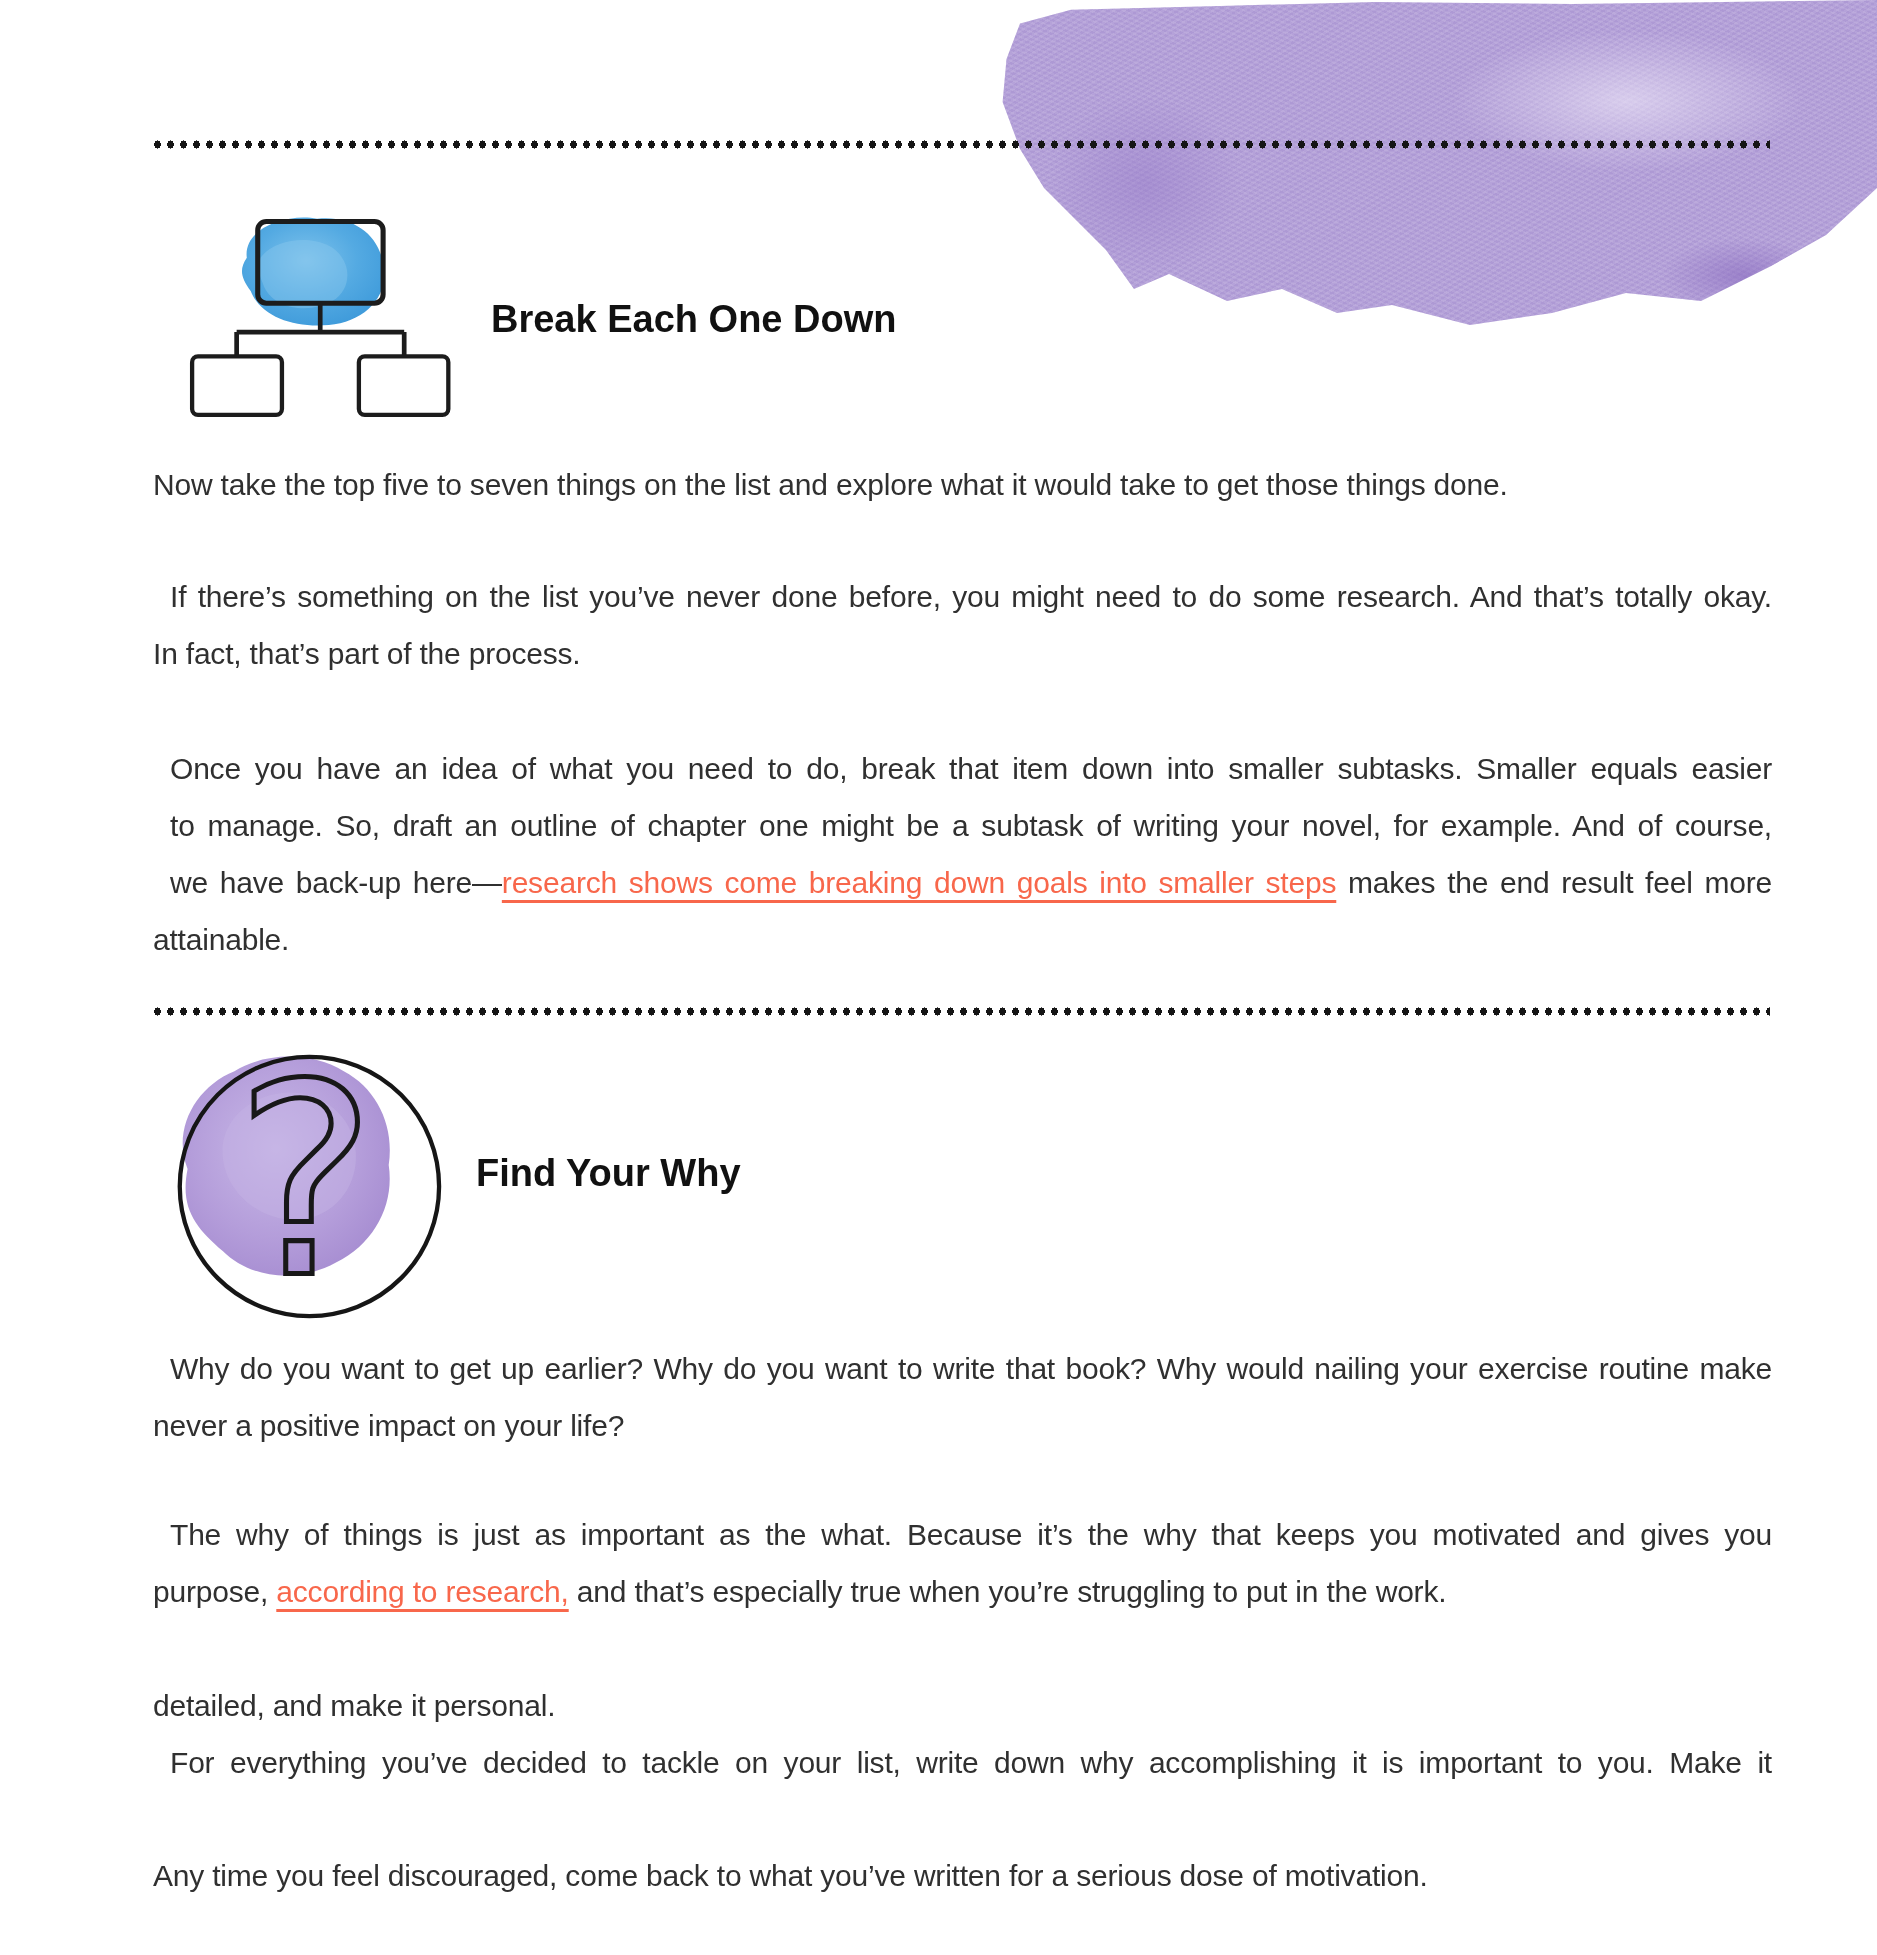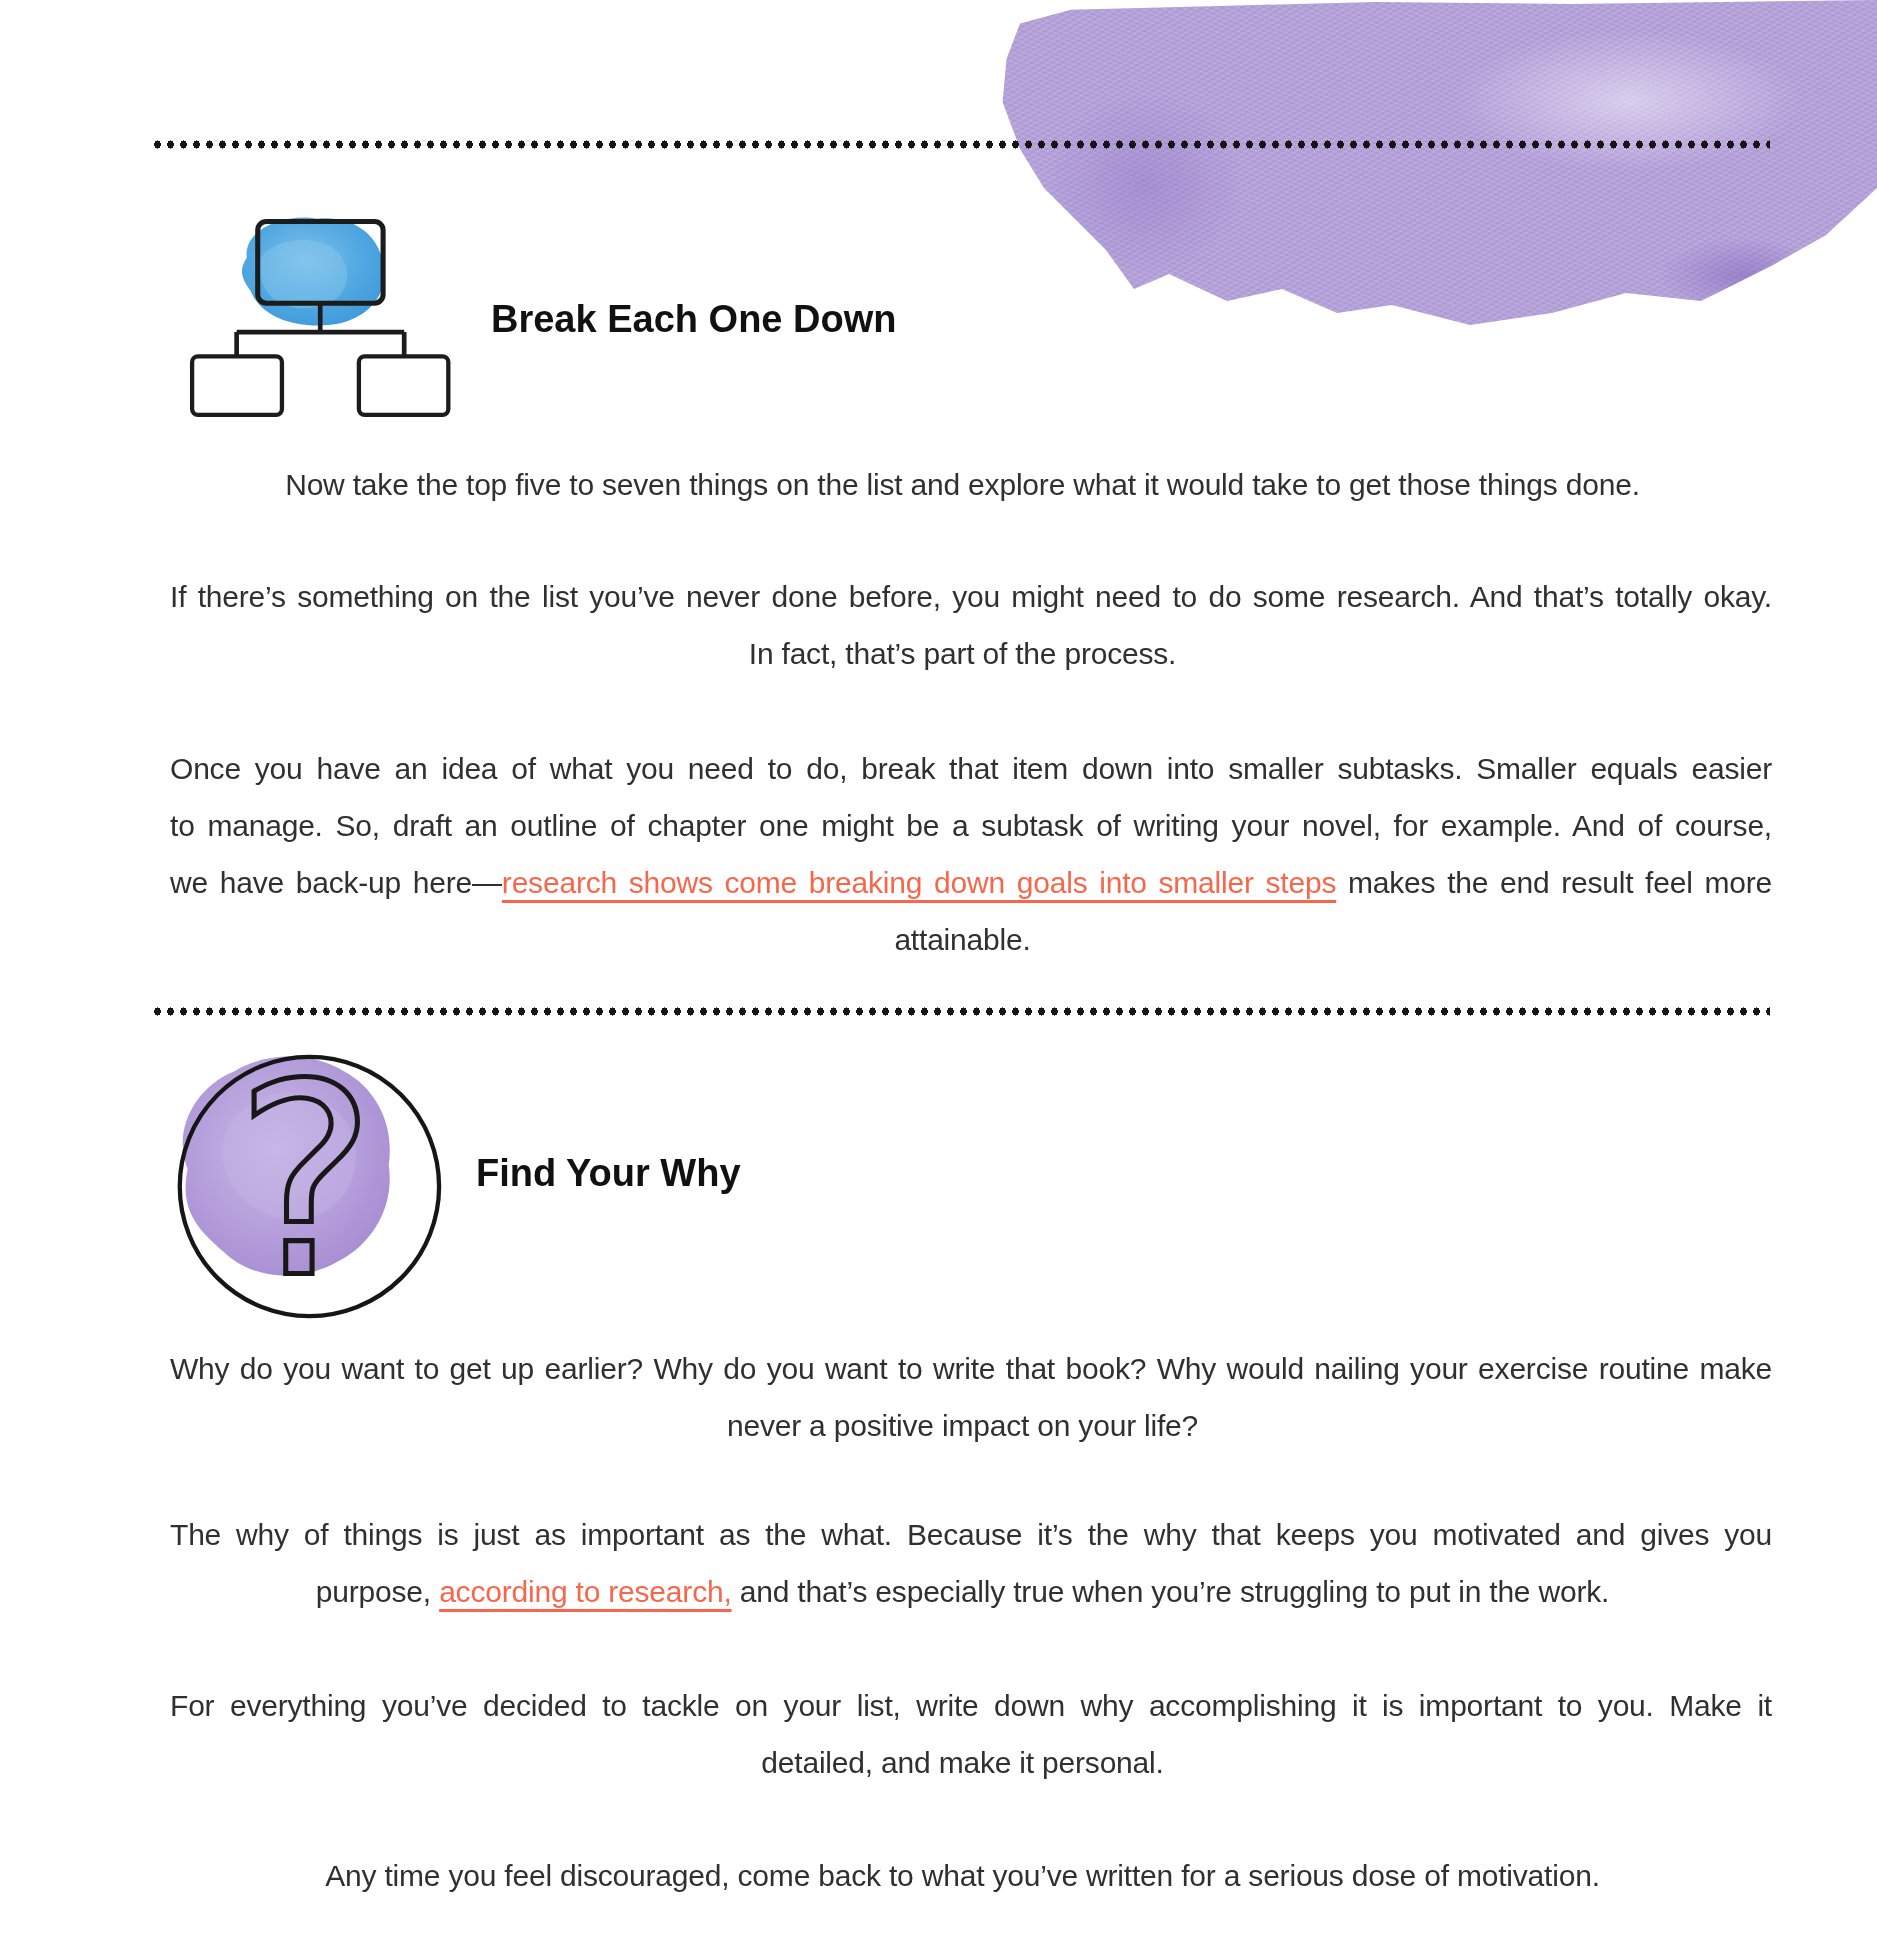--- a/index.html
+++ b/index.html
@@ -42,21 +42,21 @@
 
   
   .heading{position:absolute;z-index:4;font-weight:bold;font-size:38px;line-height:1.05;
     color:var(--heading_text);letter-spacing:0;}
   .h1{left:491px;top:300px}
   .h2{left:476px;top:1154px}
 
   
   .para{position:absolute;left:153px;width:1619px;z-index:4;font-size:30px;line-height:57px;
     color:var(--body_text);letter-spacing:-0.2px;}
-  .line{white-space:nowrap;text-align:center;}
+  .line{white-space:nowrap;}
   .line.j{text-align:justify;text-align-last:justify;margin-left:17px;}
   .p10{top:456px}.p11{top:568px}.p12{top:740px}
   .p20{top:1340px}.p21{top:1506px}.p22{top:1677px}.p23{top:1847px}
   a.link{color:var(--link_coral);text-decoration:underline;text-decoration-thickness:2.7px;
     text-underline-offset:7px;cursor:pointer;}
 </style>
 </head>
 <body>
 
 <div class="page">
@@ -123,21 +123,21 @@
     </div>
   <div class="para p20">
       <div class="line j"><span>Why do you want to get up earlier? Why do you want to write that book? Why would nailing your exercise routine make</span></div>
       <div class="line"><span>never a positive impact on your life?</span></div>
     </div>
   <div class="para p21">
       <div class="line j"><span>The why of things is just as important as the what. Because it’s the why that keeps you motivated and gives you</span></div>
       <div class="line"><span>purpose, </span><a class="link">according to research,</a><span> and that’s especially true when you’re struggling to put in the work.</span></div>
     </div>
   <div class="para p22">
+      <div class="line"><span>detailed, and make it personal.</span></div>
       <div class="line j"><span>For everything you’ve decided to tackle on your list, write down why accomplishing it is important to you. Make it</span></div>
-      <div class="line"><span>detailed, and make it personal.</span></div>
     </div>
   <div class="para p23">
       <div class="line"><span>Any time you feel discouraged, come back to what you’ve written for a serious dose of motivation.</span></div>
     </div>
 
 </div>
 
 
 </body></html>

